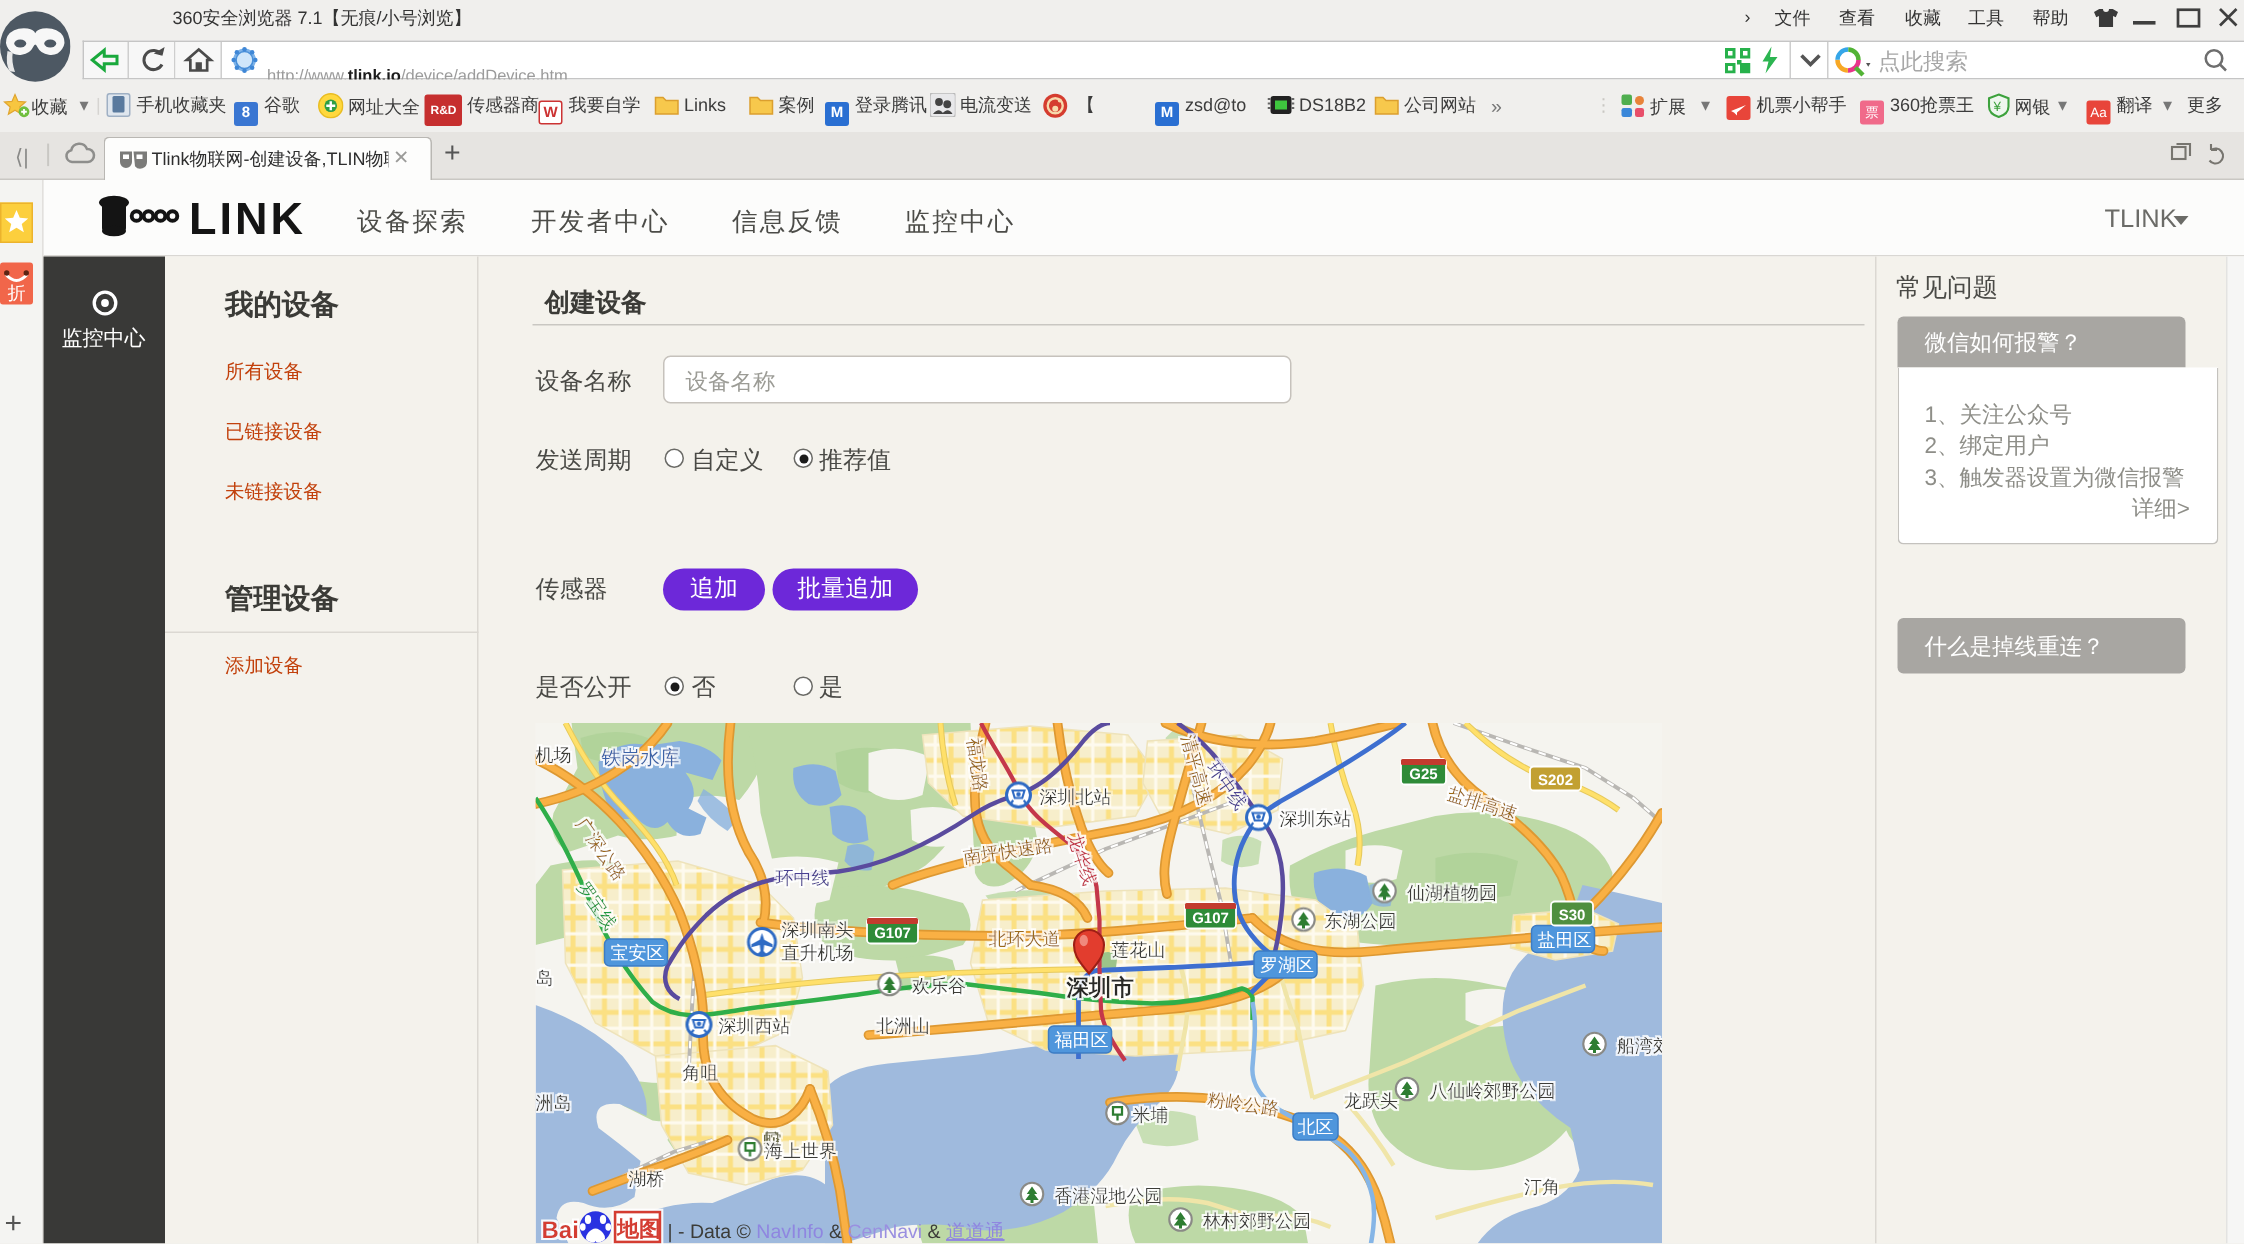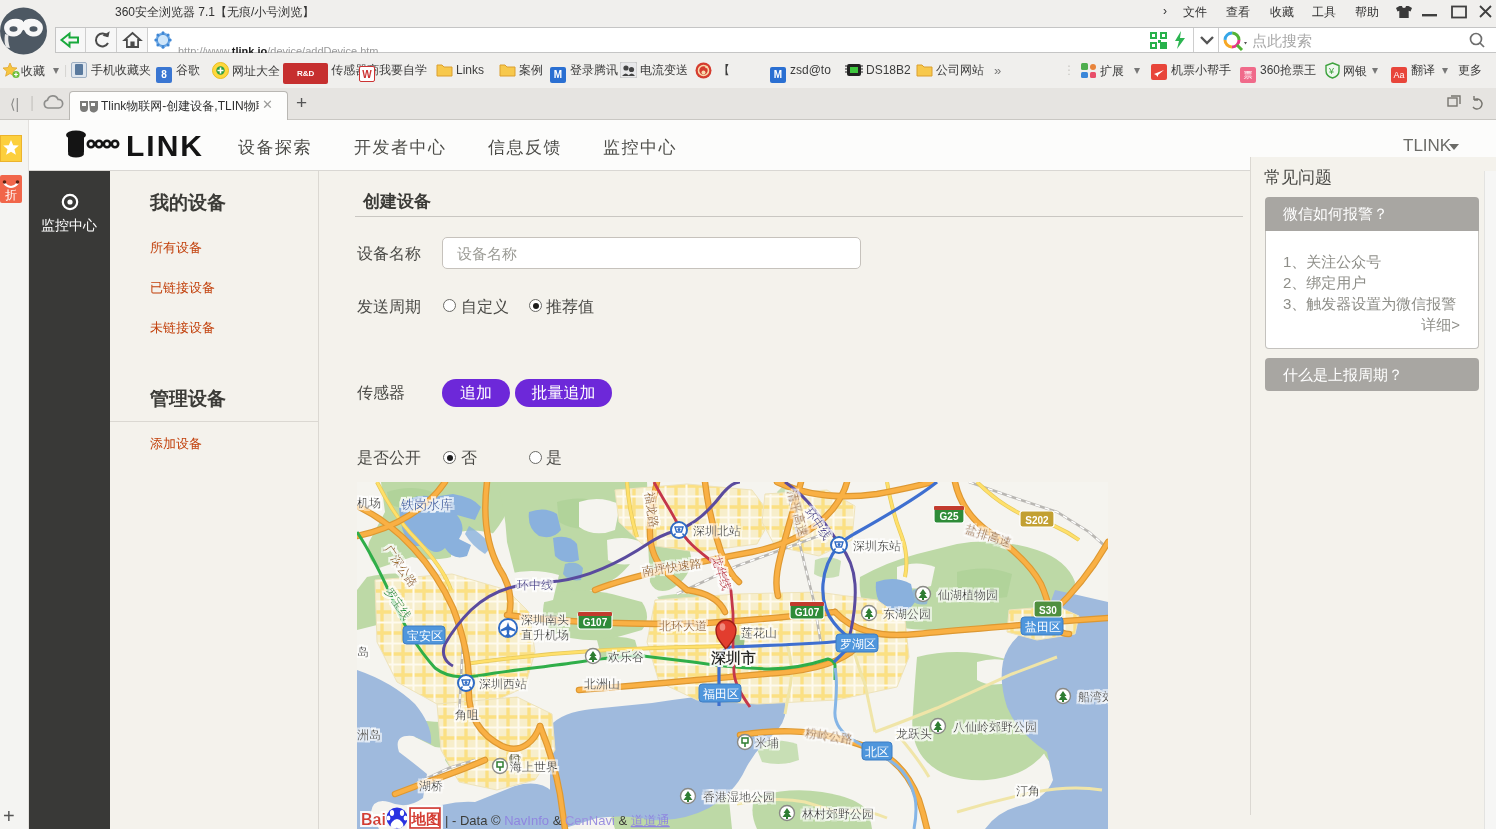--- a/index.html
+++ b/index.html
@@ -26,22 +26,22 @@
 .nav{position:absolute;top:16px;font-size:17px;letter-spacing:1.5px;color:#4c4c48}
 
 #lstrip{left:0;top:120px;width:29px;height:709px;background:#f4f4f2;border-right:1px solid #e2e0dd}
 
 #page{left:29px;top:171px;width:1467px;height:658px;background:#f4f2ec}
 #darkbar{left:29px;top:171px;width:81px;height:658px;background:#393937;color:#fff}
 #sidebar{left:110px;top:171px;width:209px;height:658px;background:#f4f2ec;border-right:1px solid #dbd8d2}
 .sb-h{position:absolute;left:40px;font-size:19px;font-weight:bold;color:#3b3b37}
 .sb-i{position:absolute;left:40px;font-size:13px;color:#c2410c}
 
-#rpanel{left:1250px;top:157px;width:246px;height:658px;background:#f4f2ec;border-left:1px solid #dbd8d2}
-.gbox{position:absolute;left:14px;width:214px;background:#a8a6a2;border-radius:4px;color:#fff;font-size:15px}
+#rpanel{left:1250px;top:171px;width:246px;height:658px;background:#f4f2ec;border-left:1px solid #dbd8d2}
+.gbox{position:absolute;left:14px;width:192px;background:#a8a6a2;border-radius:4px;color:#fff;font-size:15px}
 
 .flabel{position:absolute;font-size:16px;color:#4a4a46}
 .radio{position:absolute;width:13px;height:13px;border:1px solid #6a6a66;border-radius:50%;background:#fff}
 .radio.sel:after{content:"";position:absolute;left:2.5px;top:2.5px;width:6px;height:6px;border-radius:50%;background:#1c1c1c}
 .btn{position:absolute;height:28px;background:#6d28d9;border-radius:14px;color:#fff;font-size:16px;text-align:center;line-height:28px}
 #scrollbar{left:1484px;top:171px;width:12px;height:658px;background:#f6f6f5;border-left:1px solid #e3e3e1}
 </style></head><body>
 
 <div class="abs" id="titlebar"></div>
 <div class="abs" id="avatar">
@@ -140,21 +140,21 @@
       </svg>收藏</span>
   <span class="bm" style="left:53px;color:#777">▾</span>
   <span class="bm" style="left:64px;color:#d6d4d1">|</span>
   <span class="bm" style="left:71px"><span class="bmi" style="background:#dfe6ee;border:1px solid #9fb0c4"><span style="display:block;width:8px;height:11px;background:#5a7a9e;margin:1px auto 0;border-radius:1px"></span></span>手机收藏夹</span>
   <span class="bm" style="left:156px"><span class="bmi" style="background:#3a76d2;font-weight:bold">8</span>谷歌</span>
   <span class="bm" style="left:212px"><svg width="17" height="17" style="vertical-align:-4px;margin-right:3px">
         <circle cx="8.5" cy="8.5" r="8" fill="#ffd83d" stroke="#e9bd23"></circle>
         <circle cx="8.5" cy="8.5" r="4.2" fill="#2f9e44"></circle>
         <path d="M8.5 5.5 v6 M5.5 8.5 h6" stroke="#fff" stroke-width="1.6"></path>
       </svg>网址大全</span>
-  <span class="bm" style="left:283px"><span style="display:inline-block;margin-right:3px;vertical-align:-2px;background:#c62f2f;color:#fff;font-size:8px;font-weight:bold;padding:2px 14px;border-radius:2px">R&amp;D</span>传感器商</span>
+  <span class="bm" style="left:283px"><span style="display:inline-block;margin-right:3px;vertical-align:-2px;background:#c62f2f;color:#fff;font-size:8px;font-weight:bold;padding:2px 4px;border-radius:2px">R&amp;D</span>传感器商</span>
   <span class="bm" style="left:359px"><span class="bmi" style="background:#fff;border:1px solid #c33;color:#c33;font-weight:bold">W</span>我要自学</span>
   <span class="bm" style="left:436px"><svg width="17" height="15" style="vertical-align:-3px;margin-right:3px">
         <path d="M1 3 h5 l2 2 h8 v9 h-15z" fill="#f7c84c" stroke="#db9f2e"></path>
       </svg>Links</span>
   <span class="bm" style="left:499px"><svg width="17" height="15" style="vertical-align:-3px;margin-right:3px">
         <path d="M1 3 h5 l2 2 h8 v9 h-15z" fill="#f7c84c" stroke="#db9f2e"></path>
       </svg>案例</span>
   <span class="bm" style="left:550px"><span class="bmi" style="background:#2a6fd2;font-weight:bold">M</span>登录腾讯</span>
   <span class="bm" style="left:620px"><svg width="17" height="16" style="vertical-align:-4px;margin-right:3px">
         <rect x="0" y="0" width="17" height="16" rx="2" fill="#e8e8ea" stroke="#bbb"></rect>
@@ -667,17 +667,17 @@
   <div class="abs" style="left:13px;top:9px;font-size:17px;color:#4a4a46">常见问题</div>
   <div class="gbox" style="top:40px;height:34px;border-radius:4px 4px 0 0">
       <span style="position:absolute;left:18px;top:8px">微信如何报警？</span>
     </div>
   <div class="abs" style="left:14px;top:74px;width:214px;height:118px;background:#fff;border:1px solid #c4c2be;border-top:none;border-radius:0 0 4px 4px;font-size:15px;color:#8e8e88">
     <div style="position:absolute;left:17px;top:22px">1、关注公众号</div>
     <div style="position:absolute;left:17px;top:43px">2、绑定用户</div>
     <div style="position:absolute;left:17px;top:64px">3、触发器设置为微信报警</div>
     <div style="position:absolute;right:18px;top:85px">详细&gt;</div>
   </div>
-  <div class="gbox" style="top:201px;height:33px">
-      <span style="position:absolute;left:18px;top:8px">什么是上报周期？</span>
+  <div class="gbox" style="top:241px;height:37px">
+      <span style="position:absolute;left:18px;top:10px">什么是掉线重连？</span>
     </div>
 </div>
 <div class="abs" id="scrollbar"></div>
 
 </body></html>

